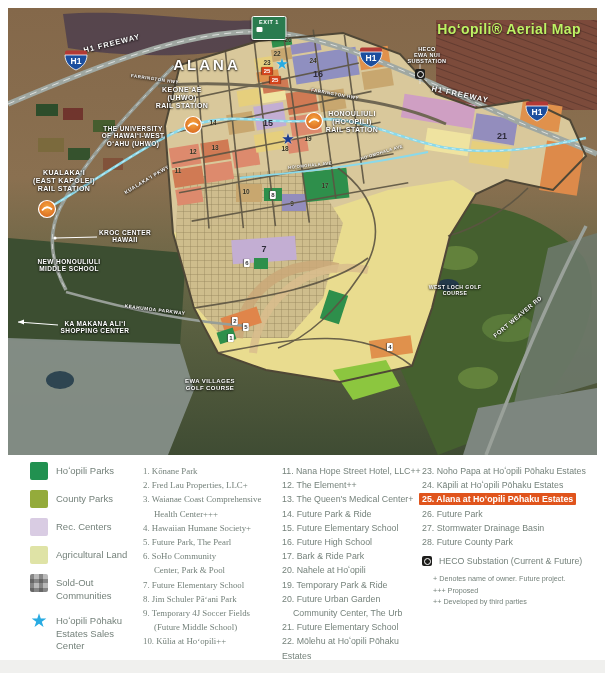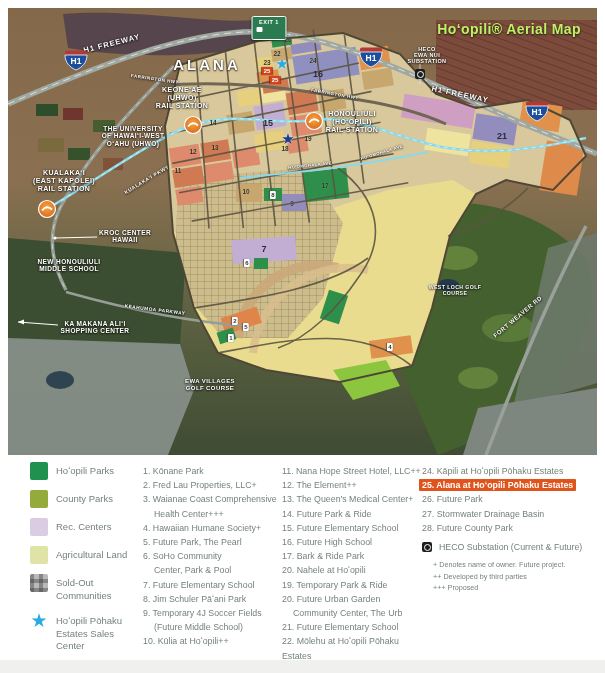--- a/index.html
+++ b/index.html
@@ -28,21 +28,21 @@
   .legend{position:absolute;left:0;top:455px;width:605px;height:237px;background:#fff;color:#75827b;}
   .sw-col{position:absolute;left:30px;top:7px;width:114px;}
   .sw-row{display:flex;align-items:flex-start;margin-bottom:10px;}
   .sw{width:18px;height:18px;border-radius:2px;flex:0 0 18px;margin-right:8px;}
   .sw-plaid{background-color:#b9b9b9;background-image:repeating-linear-gradient(0deg,rgba(50,50,50,.38) 0 4px,transparent 4px 9px),repeating-linear-gradient(90deg,rgba(50,50,50,.38) 0 4px,transparent 4px 9px);}
   .sw-star{width:18px;flex:0 0 18px;margin-right:8px;font-size:19px;line-height:18px;text-align:center;}
   .sw-label{font-size:9.5px;line-height:12.5px;padding-top:3px;}
   .star-row{margin-top:6px;}
   .leg-col{position:absolute;top:9px;font-size:8.8px;line-height:14.2px;}
   .leg-col .cont{margin-left:11px;}
-  .col1{left:143px;width:140px;}
+  .col1{left:143px;width:140px;font-family:Liberation Serif, serif;}
   .col2{left:282px;width:142px;}
   .col3{left:422px;width:176px;}
   .hl{background:#e0541c;color:#fff;font-weight:bold;padding:1px 3px;margin-left:-3px;border-radius:1px;}
   .heco-row{display:flex;align-items:center;margin-top:5px;}
   .heco-row .hecoSq{position:static;transform:none;flex:0 0 10px;margin-right:7px;}
   .heco-row span{font-size:8.8px;}
   .fnotes{margin-top:5px;margin-left:11px;font-size:7.2px;line-height:11.5px;}
   .footer-strip{position:absolute;left:0;bottom:0;width:605px;height:13px;background:#f0f0ee;}
 </style>
 </head>
@@ -455,20 +455,23 @@
         </div>
         <div class="leg-item">
           <div class="first">21. Future Elementary School</div>
         </div>
         <div class="leg-item">
           <div class="first">22. Mōlehu at Hoʻopili Pōhaku Estates</div>
         </div>
       </div>
     <div class="leg-col col3" id="col3-root">
         <div class="leg-item">
+          <div class="first">23. Noho Papa at Hoʻopili Pōhaku Estates</div>
+        </div>
+        <div class="leg-item">
           <div class="first">24. Kāpili at Hoʻopili Pōhaku Estates</div>
         </div>
         <div class="leg-item">
           <div class="first"><span class="hl">25. Alana at Hoʻopili Pōhaku Estates</span></div>
         </div>
         <div class="leg-item">
           <div class="first">26. Future Park</div>
         </div>
         <div class="leg-item">
           <div class="first">27. Stormwater Drainage Basin</div>
@@ -477,20 +480,20 @@
           <div class="first">28. Future County Park</div>
         </div>
         <div class="heco-row">
           <div class="hecoSq">
             <i></i>
           </div>
           <span>HECO Substation (Current &amp; Future)</span>
         </div>
         <div class="fnotes">
           <div>+ Denotes name of owner. Future project.</div>
+          <div>+++ Proposed</div>
           <div>++ Developed by third parties</div>
-          <div>+++ Proposed</div>
         </div>
       </div>
   </div>
 
   <div class="footer-strip"></div>
 </div>
 
 </body></html>

